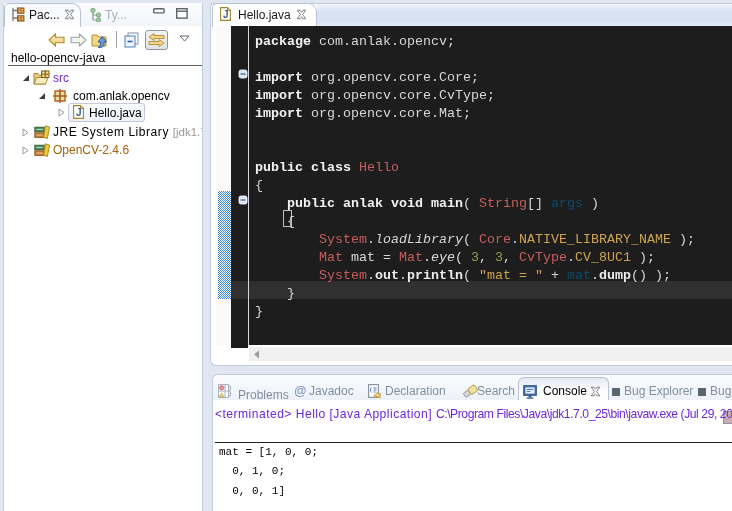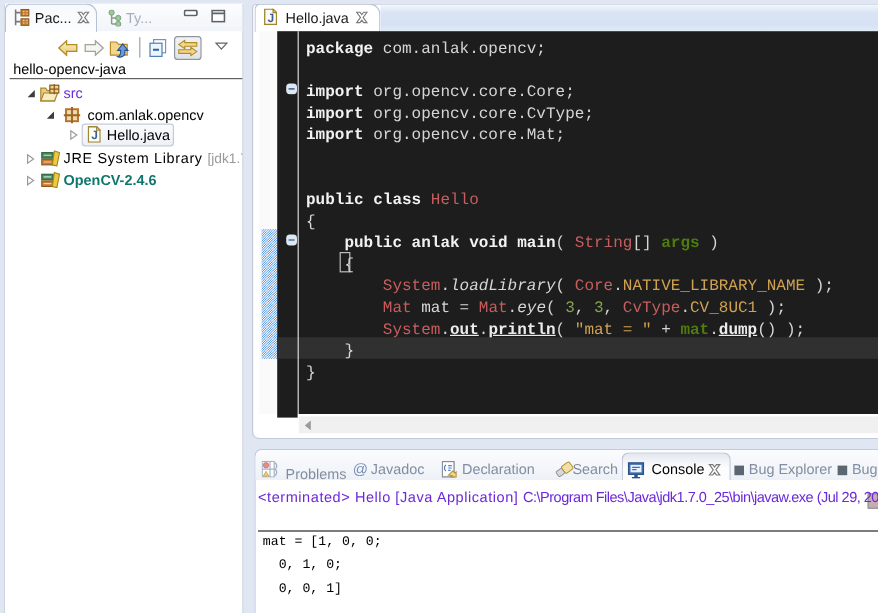--- a/index.html
+++ b/index.html
@@ -9,23 +9,23 @@
 .tabtxt{font-size:12px;color:#1a1a1a;white-space:nowrap;}
 .graytab{font-size:12px;color:#828ea0;white-space:nowrap;}
 
 #code{position:absolute;left:251px;top:26px;margin:4px;padding:3px 0 0 0;
  font-family:"Liberation Mono",monospace;font-size:13.3333px;line-height:18px;
  color:#d6d6d6;white-space:pre;}
 #code b{color:#f2f2f2;font-weight:bold;}
 .cl{color:#c75d5d;}
 .co{color:#cfa252;}
 .nm{color:#85a24c;}
-.pa{color:#4d7c0f;font-weight:bold;}
+.pa{color:#0c4a6e;}
 .it{font-style:italic;}
-.mb{font-weight:bold;color:#ececec;text-decoration:underline;}
+.mb{font-weight:bold;color:#ececec;}
 #consout{position:absolute;left:219px;top:443px;margin:0;padding:0;
  font-family:"Liberation Mono",monospace;font-size:11px;line-height:19.33px;
  color:#000;white-space:pre;}
 .hatch{background-image:
  linear-gradient(45deg,#3c86e0 25%,transparent 25%,transparent 75%,#3c86e0 75%),
  linear-gradient(45deg,#3c86e0 25%,transparent 25%,transparent 75%,#3c86e0 75%);
  background-size:2px 2px;background-position:0 0,1px 1px;background-color:#fff;}
 </style></head>
 <body>
 
@@ -142,21 +142,21 @@
 <svg class="abs" style="left:22px;top:146px;" width="7" height="9" viewBox="0 0 7 9">
  <path d="M1 1 L6 4.5 L1 8 Z" fill="#fff" stroke="#9a9a9a" stroke-width="1"></path>
 </svg>
 <svg class="abs" style="left:34px;top:143px;" width="17" height="14" viewBox="0 0 17 14">
  <rect x="0.8" y="2.2" width="9.5" height="4.6" fill="#4a8a5a" stroke="#2e5e3a" stroke-width="0.9"></rect>
  <path d="M2.3 4.4 h6.5" stroke="#c6e2cc" stroke-width="0.9"></path>
  <rect x="0.8" y="7.8" width="9.5" height="4.6" fill="#c87a30" stroke="#8a5a20" stroke-width="0.9"></rect>
  <path d="M2.3 10 h6.5" stroke="#f0d0a8" stroke-width="0.9"></path>
  <path d="M11.3 0.8 L15.6 2.1 L13.4 13.4 L9.6 12.4 Z" fill="#ecc93f" stroke="#a3821c" stroke-width="0.9"></path>
 </svg>
-<div class="abs" style="left:53px;top:143px;font-size:12px;color:#0f766e;font-weight:bold;">OpenCV-2.4.6</div>
+<div class="abs" style="left:53px;top:143px;font-size:12px;color:#a16207;">OpenCV-2.4.6</div>
 
 <div class="panel" style="left:210px;top:3px;width:522px;height:363px;border-radius:4px 0 0 6px;border-right:none;"></div>
 
 <div class="abs" style="left:317px;top:4px;width:415px;height:22px;background:linear-gradient(180deg,#f2f6fc 0%,#dae4f4 30%,#d6e1f3 75%,#e2eaf7 100%);"></div>
 
 <div class="abs" style="left:212px;top:3px;width:105px;height:24px;background:#fff;border:1px solid #b9c2d3;border-bottom:none;border-radius:5px 9px 0 0;box-sizing:border-box;"></div>
 <svg class="abs" style="left:220px;top:7px;" width="11" height="14" viewBox="0 0 11 14">
  <path d="M0.6 0.6 L7.5 0.6 L10.4 3.5 L10.4 13.4 L0.6 13.4 Z" fill="#fdfcf7" stroke="#a08631" stroke-width="1.1"></path>
  <path d="M7.5 0.6 L7.5 3.5 L10.4 3.5 Z" fill="#e5d9a8" stroke="#a08631" stroke-width="0.9"></path>
  <text x="3" y="11" font-family="Liberation Sans" font-size="10" font-weight="bold" fill="#3e5f91">J</text>

